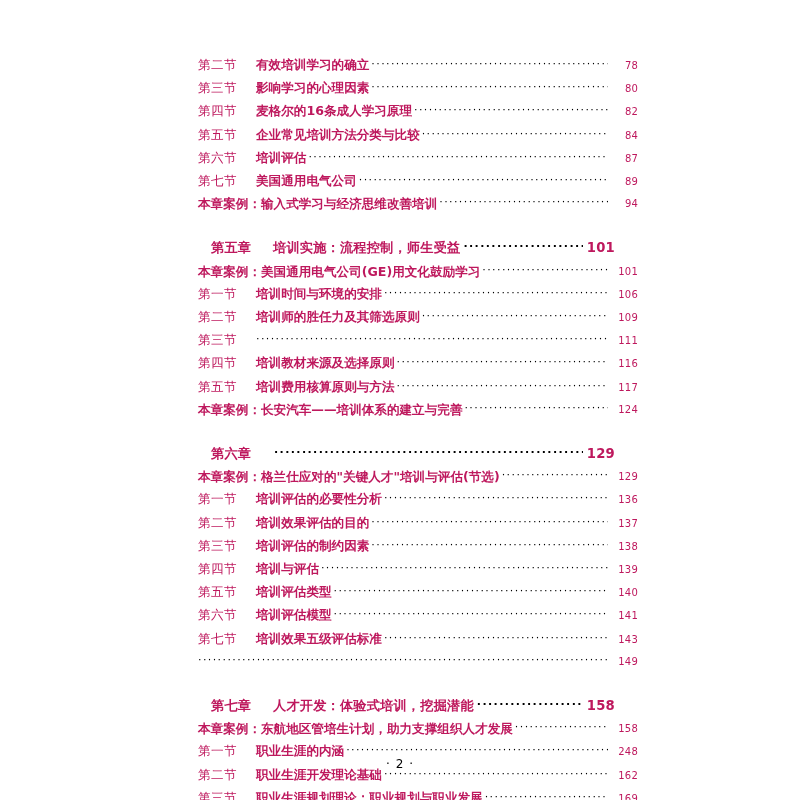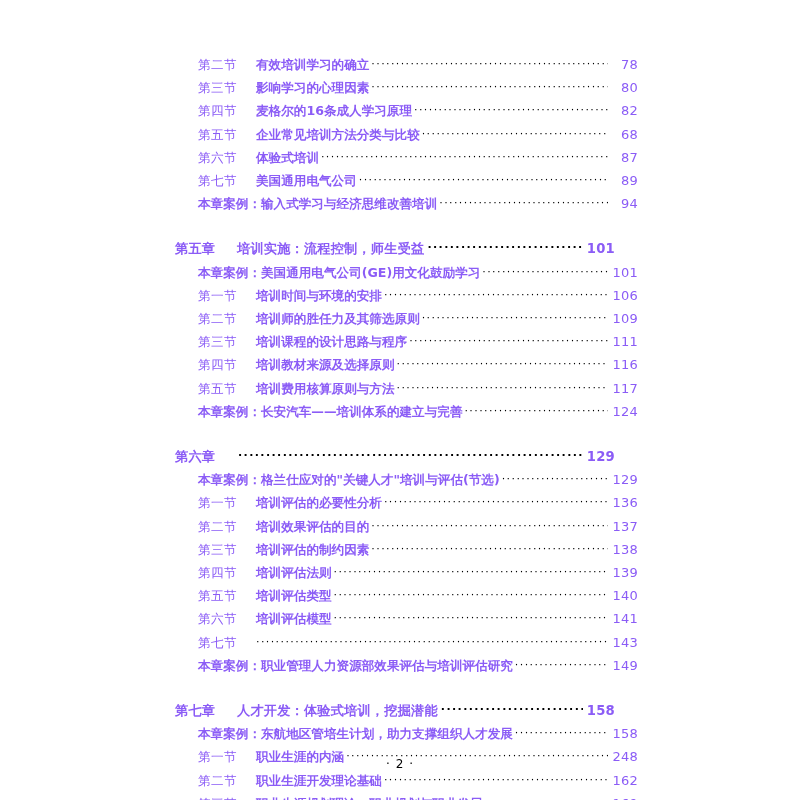--- a/index.html
+++ b/index.html
@@ -27,54 +27,56 @@
     top: 54px;
     width: 440px;
   }
 
   .entry {
     display: flex;
     align-items: baseline;
     width: 100%;
     font-size: 12.6px;
     line-height: 22.2px;
-    color: #8b5cf6;
+    color: #be185d;
     white-space: nowrap;
   }
 
   
   .entry.level-chapter {
     font-weight: bold;
     font-size: 13.2px;
     margin-left: 0px;
     letter-spacing: 0.2px;
   }
   .entry.level-chapter .num {
     width: 62px;
     flex: 0 0 62px;
+    margin-left: 36px;
   }
   .entry.level-chapter .leader {
     margin: 0 2px 0 1px;
   }
 
   
   .entry.level-section {
     margin-left: 23px;
     font-weight: normal;
   }
   .entry.level-section .num {
     width: 58px;
     flex: 0 0 58px;
     letter-spacing: 0.4px;
   }
 
   
   .entry.level-case {
     margin-left: 23px;
     font-weight: normal;
+    align-items: flex-end;
   }
   .entry.level-case .num {
     width: 0;
     flex: 0 0 0;
   }
 
   .title {
     flex: 0 0 auto;
     padding-right: 2px;
     font-weight: bold;
@@ -93,21 +95,21 @@
   .leader::after {
     content: "··········································································································";
     display: block;
     white-space: nowrap;
   }
 
   .page-no {
     flex: 0 0 auto;
     width: 30px;
     text-align: right;
-    font-size: 13px;
+    font-size: 10px;
     letter-spacing: 0.2px;
   }
   .entry.level-chapter .page-no {
     font-weight: bold;
     font-size: 13.2px;
   }
 
   .block-gap {
     height: 22px;
   }
@@ -143,25 +145,25 @@
       <div class="entry level-section">
         <span class="num">第四节</span>
         <span class="title">麦格尔的16条成人学习原理</span>
         <span class="leader"></span>
         <span class="page-no">82</span>
       </div>
       <div class="entry level-section">
         <span class="num">第五节</span>
         <span class="title">企业常见培训方法分类与比较</span>
         <span class="leader"></span>
-        <span class="page-no">68</span>
+        <span class="page-no">84</span>
       </div>
       <div class="entry level-section">
         <span class="num">第六节</span>
-        <span class="title">体验式培训</span>
+        <span class="title">培训评估</span>
         <span class="leader"></span>
         <span class="page-no">87</span>
       </div>
       <div class="entry level-section">
         <span class="num">第七节</span>
         <span class="title">美国通用电气公司</span>
         <span class="leader"></span>
         <span class="page-no">89</span>
       </div>
       <div class="entry level-case">
@@ -190,21 +192,20 @@
         <span class="page-no">106</span>
       </div>
       <div class="entry level-section">
         <span class="num">第二节</span>
         <span class="title">培训师的胜任力及其筛选原则</span>
         <span class="leader"></span>
         <span class="page-no">109</span>
       </div>
       <div class="entry level-section">
         <span class="num">第三节</span>
-        <span class="title">培训课程的设计思路与程序</span>
         <span class="leader"></span>
         <span class="page-no">111</span>
       </div>
       <div class="entry level-section">
         <span class="num">第四节</span>
         <span class="title">培训教材来源及选择原则</span>
         <span class="leader"></span>
         <span class="page-no">116</span>
       </div>
       <div class="entry level-section">
@@ -244,44 +245,44 @@
         <span class="page-no">137</span>
       </div>
       <div class="entry level-section">
         <span class="num">第三节</span>
         <span class="title">培训评估的制约因素</span>
         <span class="leader"></span>
         <span class="page-no">138</span>
       </div>
       <div class="entry level-section">
         <span class="num">第四节</span>
-        <span class="title">培训评估法则</span>
+        <span class="title">培训与评估</span>
         <span class="leader"></span>
         <span class="page-no">139</span>
       </div>
       <div class="entry level-section">
         <span class="num">第五节</span>
         <span class="title">培训评估类型</span>
         <span class="leader"></span>
         <span class="page-no">140</span>
       </div>
       <div class="entry level-section">
         <span class="num">第六节</span>
         <span class="title">培训评估模型</span>
         <span class="leader"></span>
         <span class="page-no">141</span>
       </div>
       <div class="entry level-section">
         <span class="num">第七节</span>
+        <span class="title">培训效果五级评估标准</span>
         <span class="leader"></span>
         <span class="page-no">143</span>
       </div>
       <div class="entry level-case">
         <span class="num"></span>
-        <span class="title">本章案例：职业管理人力资源部效果评估与培训评估研究</span>
         <span class="leader"></span>
         <span class="page-no">149</span>
       </div>
       <div class="block-gap"></div>
       <div class="entry level-chapter">
         <span class="num">第七章</span>
         <span class="title">人才开发：体验式培训，挖掘潜能</span>
         <span class="leader"></span>
         <span class="page-no">158</span>
       </div>

